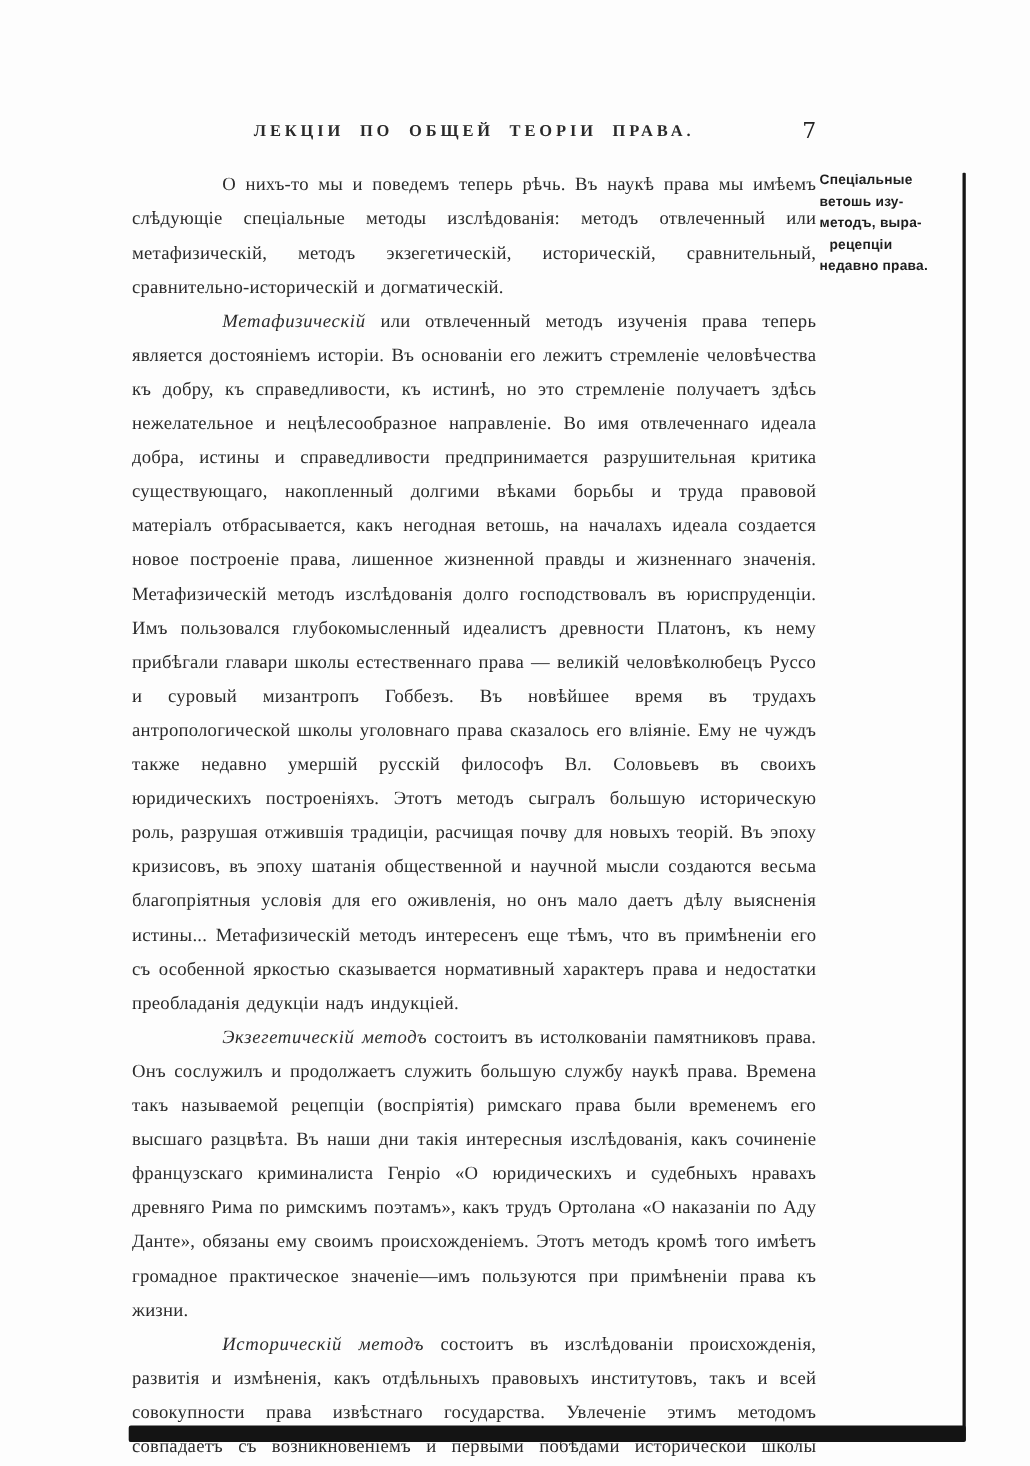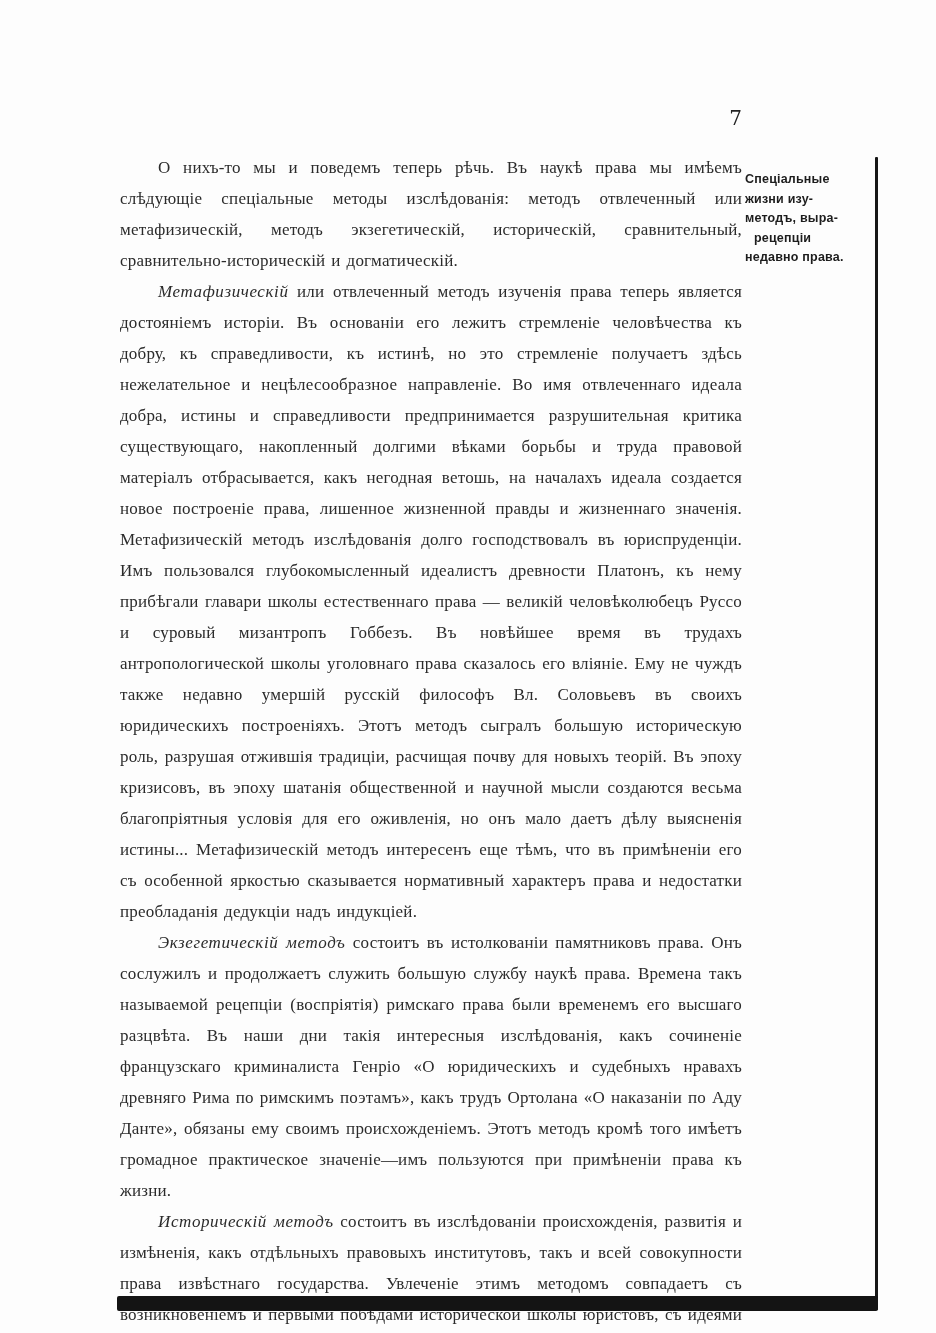--- a/index.html
+++ b/index.html
@@ -29,24 +29,24 @@
   
   .body-text{
     position:absolute;left:120px;top:152px;width:622px;
     font-family:"Liberation Serif","DejaVu Serif",serif;
     font-size:17px;line-height:31px;
     letter-spacing:0.2px;word-spacing:1.5px;
     text-align:justify;
     color:#2b2b2b;
   }
   .body-text p{margin:0;text-indent:38px;}
-  .lead{font-style:italic;letter-spacing:0.6px;}
+  .lead{font-style:italic;letter-spacing:0.6px;margin-left:44px;}
   
   .margin-note{
-    position:absolute;left:745px;top:170px;width:124px;
+    position:absolute;left:745px;top:154px;width:124px;
     font-family:"Liberation Sans","DejaVu Sans",sans-serif;
     font-size:12.5px;line-height:19.5px;font-weight:700;
     letter-spacing:0.2px;
     color:#1d1d1d;
   }
   .margin-note .mline{white-space:nowrap;}
   .margin-note .mline:nth-child(4){padding-left:9px;}
   
   .scan-edge-vertical{
     position:absolute;left:875px;top:157px;width:3px;height:1153px;
@@ -55,34 +55,35 @@
   .scan-edge-bottom{
     position:absolute;left:117px;top:1296px;width:761px;height:15px;
     background:#141414;border-radius:2px;
   }
 </style>
 </head>
 <body>
 
 <div class="page">
 
+  <div class="running-title">ЛЕКЦІИ ПО ОБЩЕЙ ТЕОРІИ ПРАВА.</div>
 
   <div class="page-number">7</div>
 
   <div class="body-text">
     <p><span class="lead"></span><span>О нихъ-то мы и поведемъ теперь рѣчь. Въ наукѣ права мы имѣемъ слѣдующіе спеціальные методы изслѣдованія: методъ отвлеченный или метафизическій, методъ экзегетическій, историческій, сравнительный, сравнительно-историческій и догматическій.</span></p>
     <p><span class="lead">Метафизическій</span><span> или отвлеченный методъ изученія права теперь является достояніемъ исторіи. Въ основаніи его лежитъ стремленіе человѣчества къ добру, къ справедливости, къ истинѣ, но это стремленіе получаетъ здѣсь нежелательное и нецѣлесообразное направленіе. Во имя отвлеченнаго идеала добра, истины и справедливости предпринимается разрушительная критика существующаго, накопленный долгими вѣками борьбы и труда правовой матеріалъ отбрасывается, какъ негодная ветошь, на началахъ идеала создается новое построеніе права, лишенное жизненной правды и жизненнаго значенія. Метафизическій методъ изслѣдованія долго господствовалъ въ юриспруденціи. Имъ пользовался глубокомысленный идеалистъ древности Платонъ, къ нему прибѣгали главари школы естественнаго права — великій человѣколюбецъ Руссо и суровый мизантропъ Гоббезъ. Въ новѣйшее время въ трудахъ антропологической школы уголовнаго права сказалось его вліяніе. Ему не чуждъ также недавно умершій русскій философъ Вл. Соловьевъ въ своихъ юридическихъ построеніяхъ. Этотъ методъ сыгралъ большую историческую роль, разрушая отжившія традиціи, расчищая почву для новыхъ теорій. Въ эпоху кризисовъ, въ эпоху шатанія общественной и научной мысли создаются весьма благопріятныя условія для его оживленія, но онъ мало даетъ дѣлу выясненія истины... Метафизическій методъ интересенъ еще тѣмъ, что въ примѣненіи его съ особенной яркостью сказывается нормативный характеръ права и недостатки преобладанія дедукціи надъ индукціей.</span></p>
     <p><span class="lead">Экзегетическій методъ</span><span> состоитъ въ истолкованіи памятниковъ права. Онъ сослужилъ и продолжаетъ служить большую службу наукѣ права. Времена такъ называемой рецепціи (воспріятія) римскаго права были временемъ его высшаго разцвѣта. Въ наши дни такія интересныя изслѣдованія, какъ сочиненіе французскаго криминалиста Генріо «О юридическихъ и судебныхъ нравахъ древняго Рима по римскимъ поэтамъ», какъ трудъ Ортолана «О наказаніи по Аду Данте», обязаны ему своимъ происхожденіемъ. Этотъ методъ кромѣ того имѣетъ громадное практическое значеніе—имъ пользуются при примѣненіи права къ жизни.</span></p>
     <p><span class="lead">Историческій методъ</span><span> состоитъ въ изслѣдованіи происхожденія, развитія и измѣненія, какъ отдѣльныхъ правовыхъ институтовъ, такъ и всей совокупности права извѣстнаго государства. Увлеченіе этимъ методомъ совпадаетъ съ возникновеніемъ и первыми побѣдами исторической школы юристовъ, съ идеями которой намъ предстоитъ еще не разъ встрѣтиться. Преобладаніе этого метода представляетъ большія неудобства для прогресса права. Всякій правовой институтъ, освященный вѣковымъ историческимъ опытомъ, представляется изслѣдователю идеаломъ возможно лучшаго въ этомъ мірѣ.</span></p>
 
   </div>
 
   <div class="margin-note">
     <div class="mline">Спеціальные</div>
-    <div class="mline">жизни изу-</div>
+    <div class="mline">ветошь изу-</div>
     <div class="mline">методъ, выра-</div>
     <div class="mline">рецепціи</div>
     <div class="mline">недавно права.</div>
   </div>
 
   <div class="scan-edge-vertical"></div>
   <div class="scan-edge-bottom"></div>
 
 </div>
 

